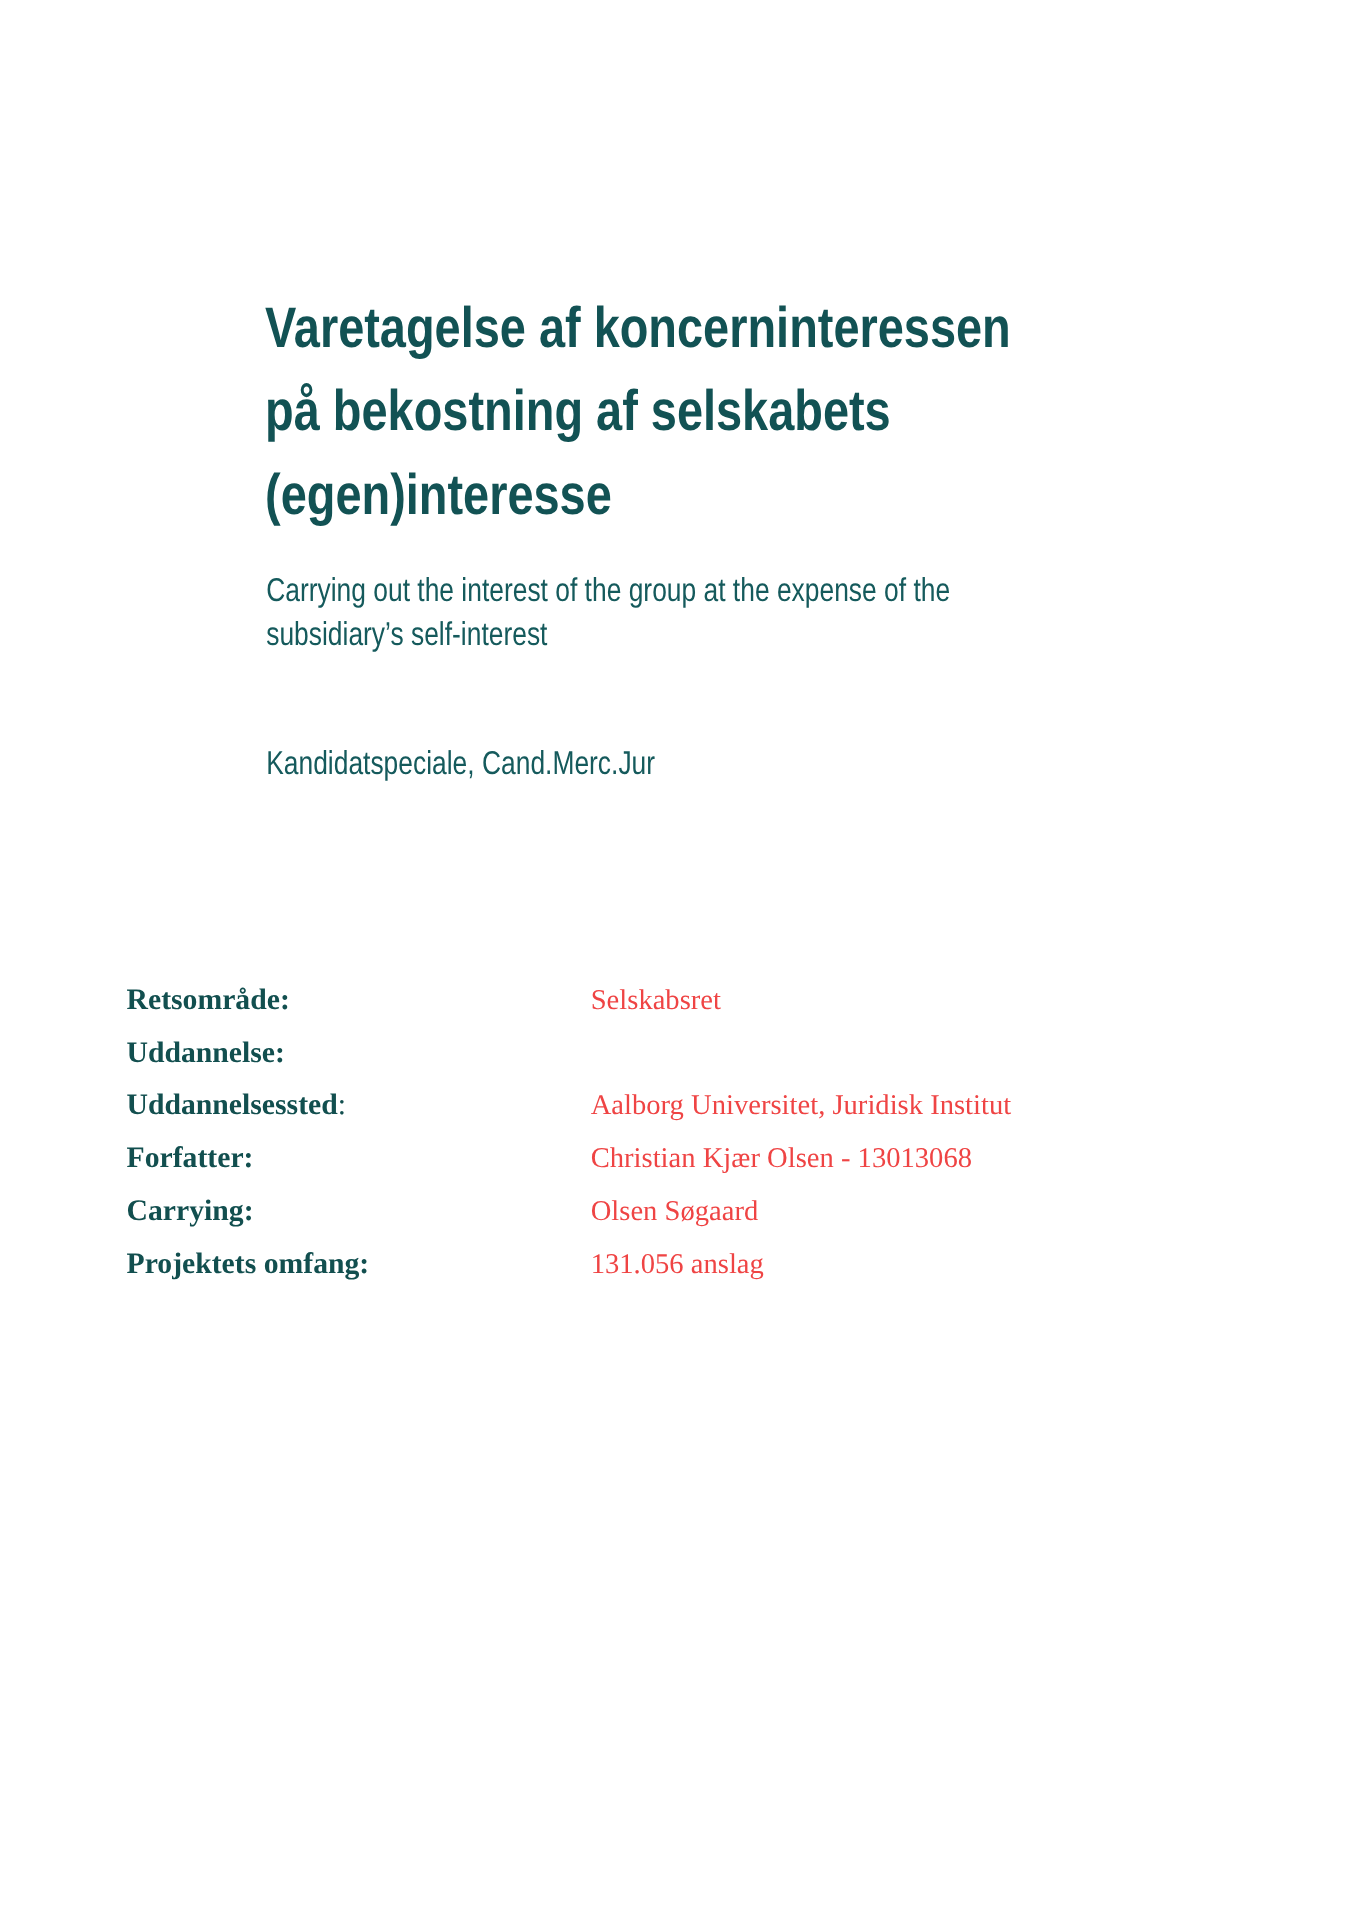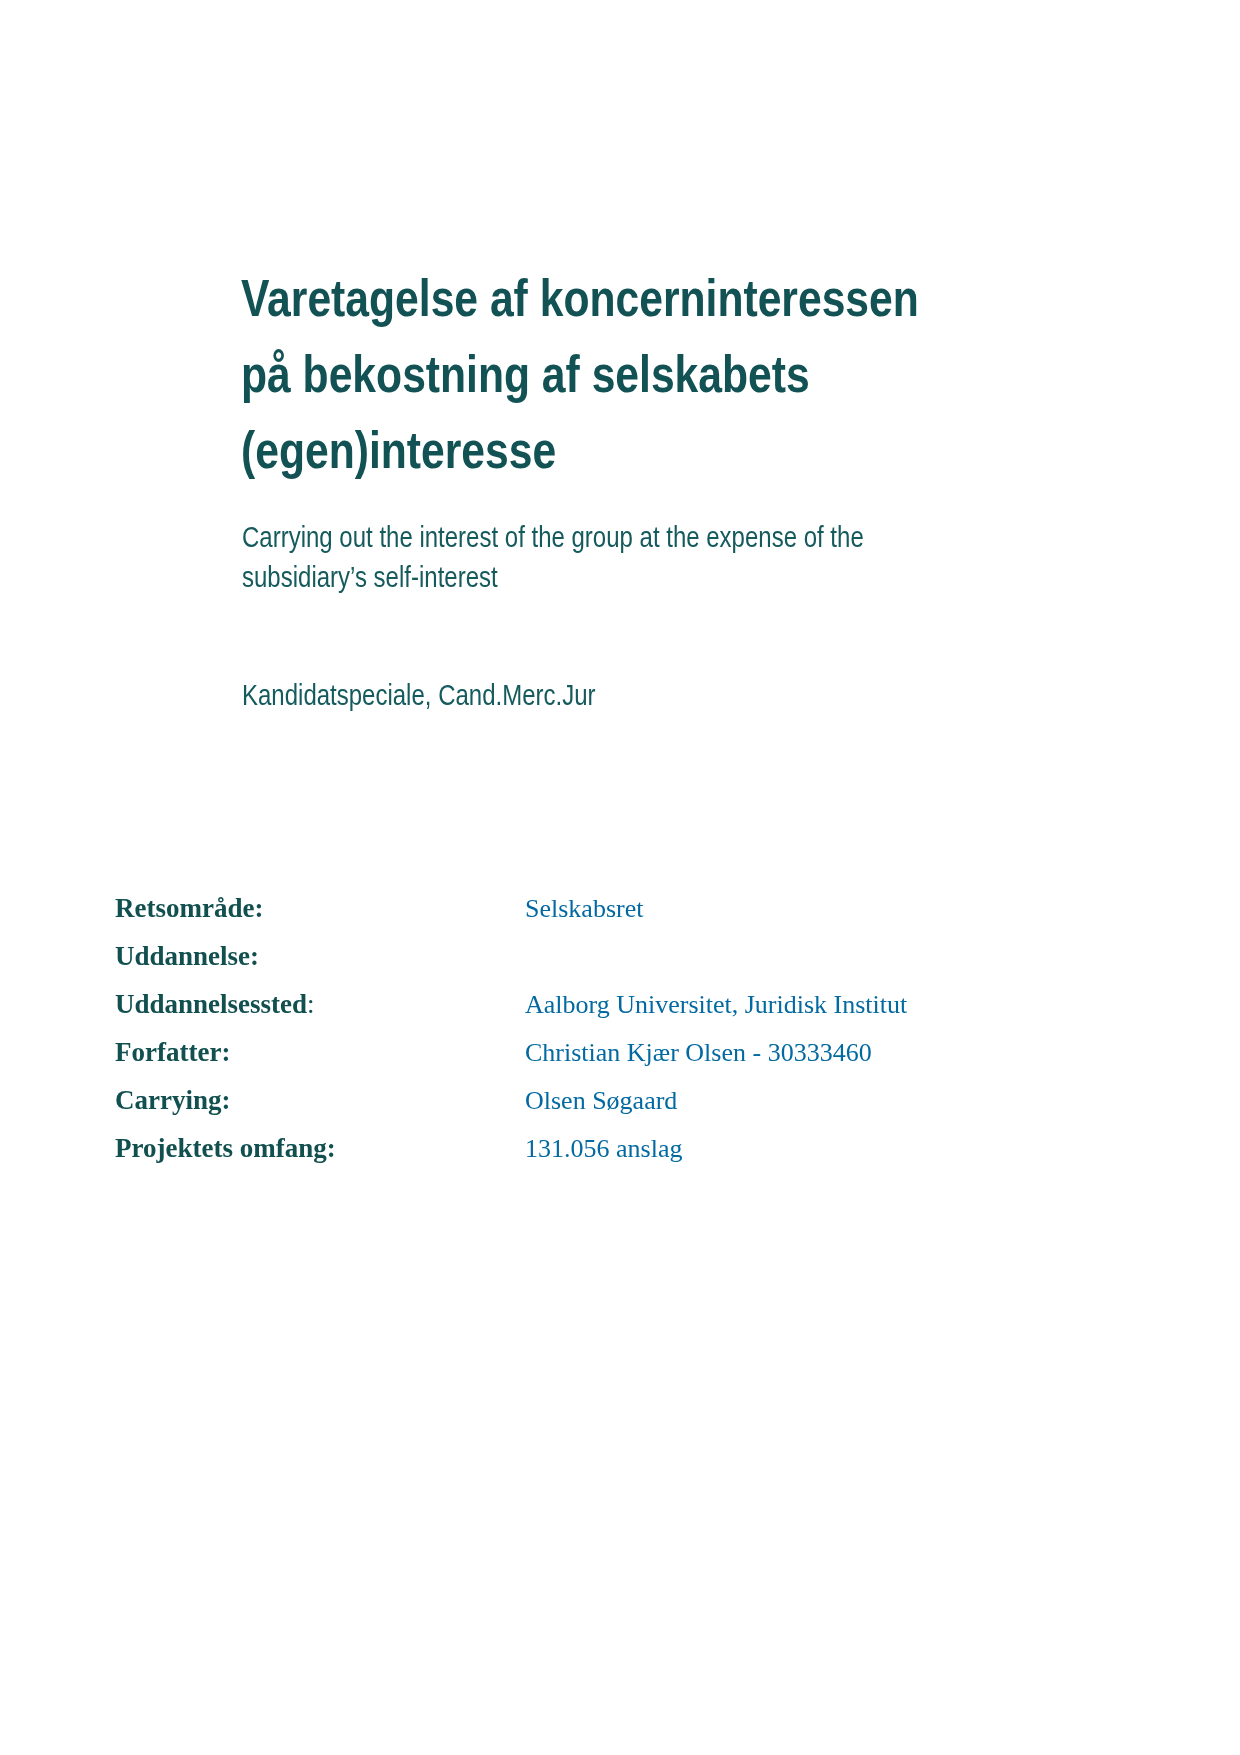--- a/index.html
+++ b/index.html
@@ -65,37 +65,38 @@
     left: 115px;
     top: 884px;
     width: 1010px;
     font-family: "Liberation Serif", serif;
   }
   .meta-row {
     display: flex;
     align-items: baseline;
     height: 48px;
     line-height: 48px;
+    gap: 12px;
   }
   .meta-label {
     flex: 0 0 410px;
     font-size: 27px;
     font-weight: 700;
     color: #124f4f;
     white-space: nowrap;
   }
   .meta-label .meta-colon.regular {
     font-weight: 400;
     color: #124f4f;
   }
   .meta-value {
     flex: 1 1 auto;
     font-size: 26px;
     font-weight: 400;
-    color: #0369a1;
+    color: #ef4444;
     white-space: nowrap;
   }
 </style>
 </head>
 <body>
 
 <div class="page">
 
   <div class="title-block">
     <div>Varetagelse af koncerninteressen</div>
@@ -118,21 +119,21 @@
     </div>
       <div class="meta-row">
       <span class="meta-label"><span class="meta-label-text">Uddannelse</span><span class="meta-colon">:</span></span>
     </div>
       <div class="meta-row">
       <span class="meta-label"><span class="meta-label-text">Uddannelsessted</span><span class="meta-colon regular">:</span></span>
       <span class="meta-value">Aalborg Universitet, Juridisk Institut</span>
     </div>
       <div class="meta-row">
       <span class="meta-label"><span class="meta-label-text">Forfatter</span><span class="meta-colon">:</span></span>
-      <span class="meta-value">Christian Kjær Olsen - 30333460</span>
+      <span class="meta-value">Christian Kjær Olsen - 13013068</span>
     </div>
       <div class="meta-row">
       <span class="meta-label"><span class="meta-label-text">Carrying</span><span class="meta-colon">:</span></span>
       <span class="meta-value">Olsen Søgaard</span>
     </div>
       <div class="meta-row">
       <span class="meta-label"><span class="meta-label-text">Projektets omfang</span><span class="meta-colon">:</span></span>
       <span class="meta-value">131.056 anslag</span>
     </div>
     </div>

